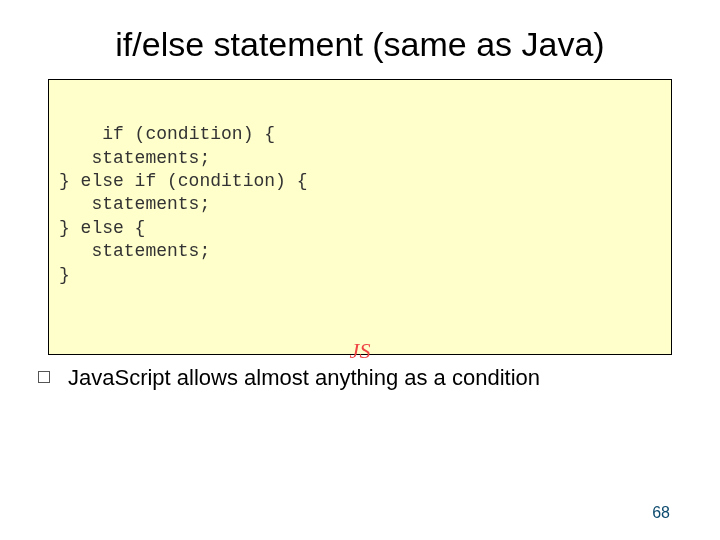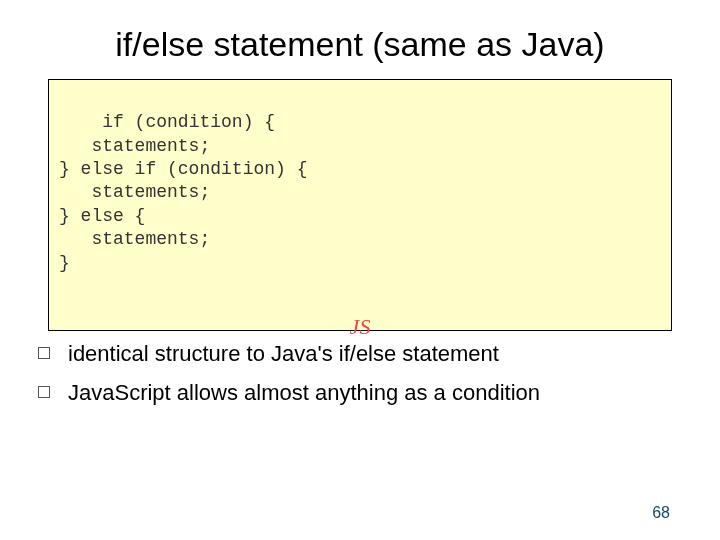--- a/index.html
+++ b/index.html
@@ -19,21 +19,21 @@
   .title {
     font-size: 34px;
     font-weight: 400;
     text-align: center;
     line-height: 1.2;
     margin-bottom: 14px;
   }
   .codebox {
     background: #ffffcc;
     border: 1px solid #000;
-    padding: 8px 10px;
+    padding: 20px 10px;
     font-family: "Courier New", Courier, monospace;
     font-size: 18px;
     line-height: 1.3;
     white-space: pre;
     color: #333;
     position: relative;
     min-height: 190px;
   }
   .js-label {
     position: absolute;
@@ -85,18 +85,17 @@
    statements;
 } else if (condition) {
    statements;
 } else {
    statements;
 }</span>
     <span class="js-label">JS</span>
   </div>
 
   <ul class="bullets">
-    <li>identical structure to Java's if/else statement</li>
     <li>JavaScript allows almost anything as a condition</li>
   </ul>
 
   <div class="pagenum">68</div>
 </div>
 
 </body></html>

